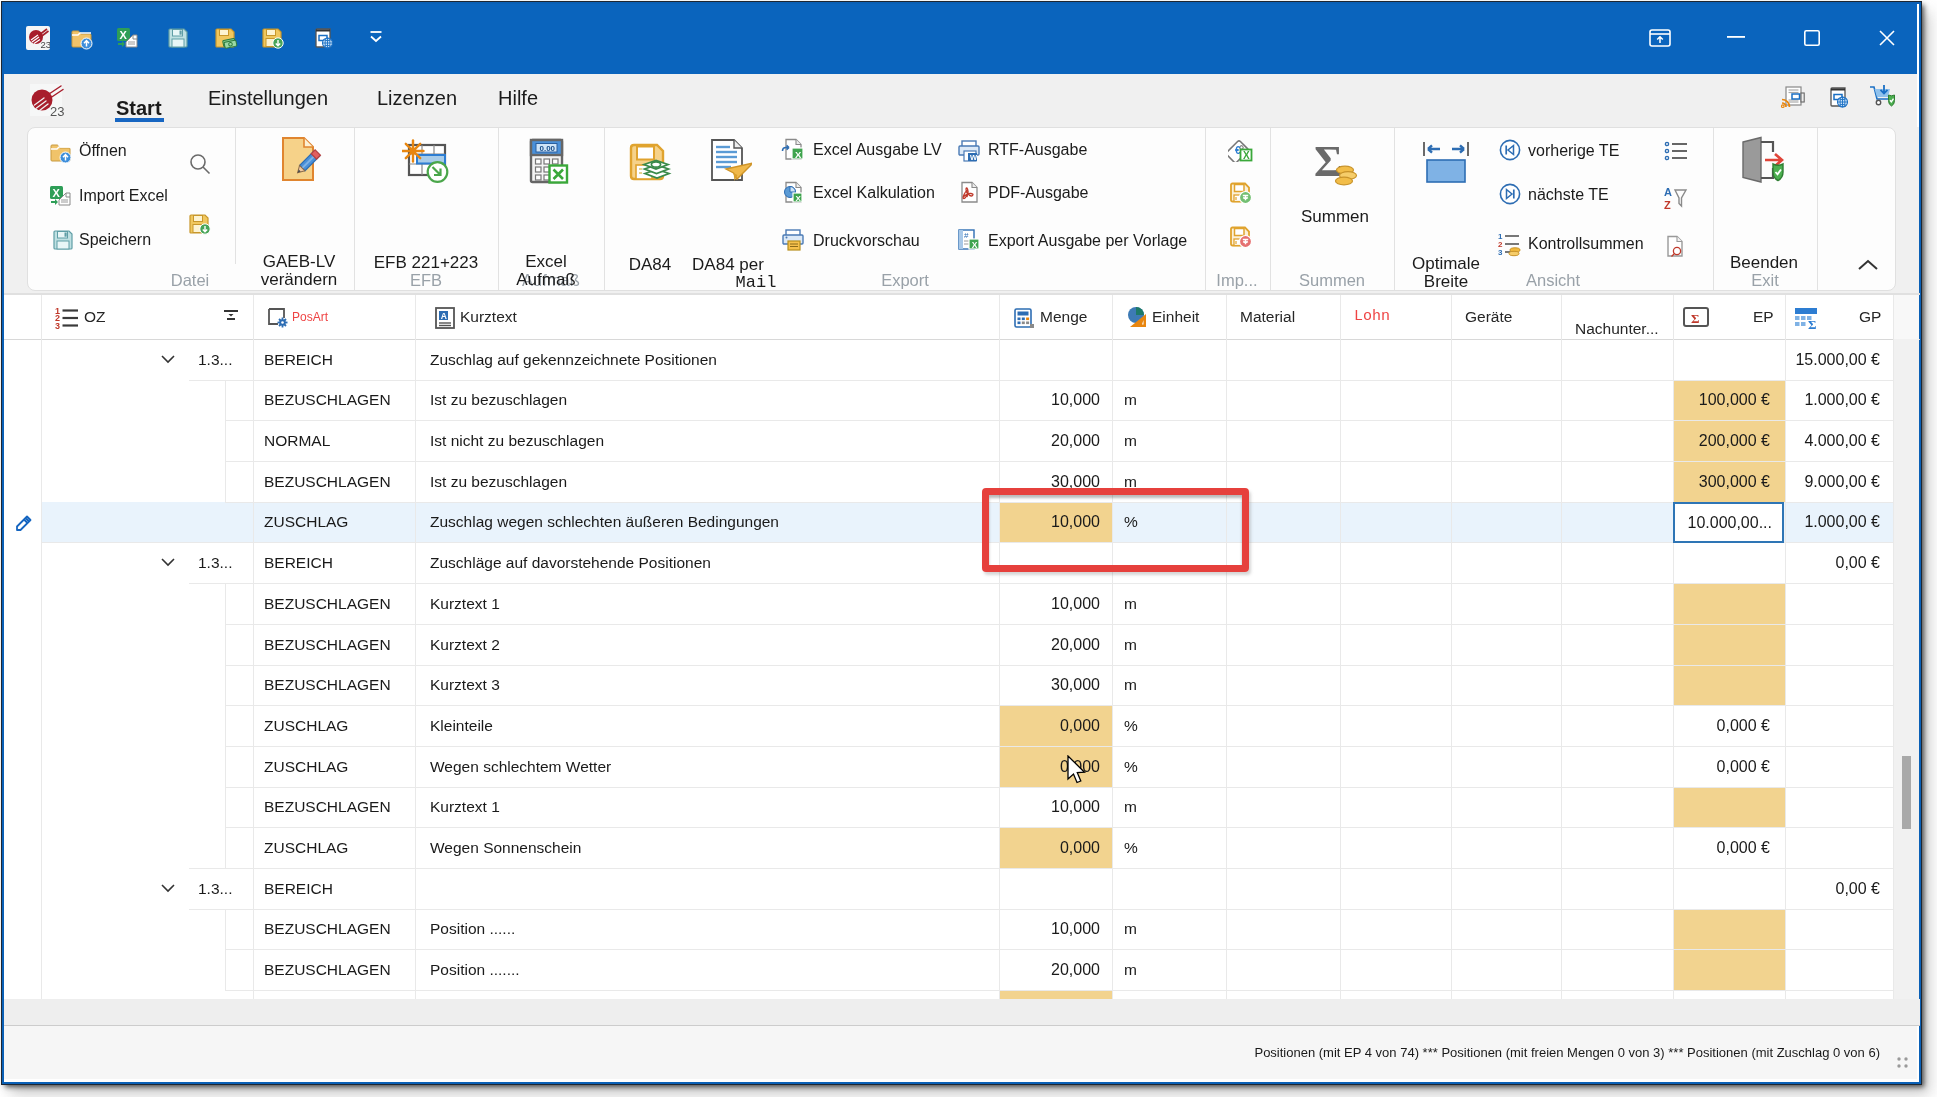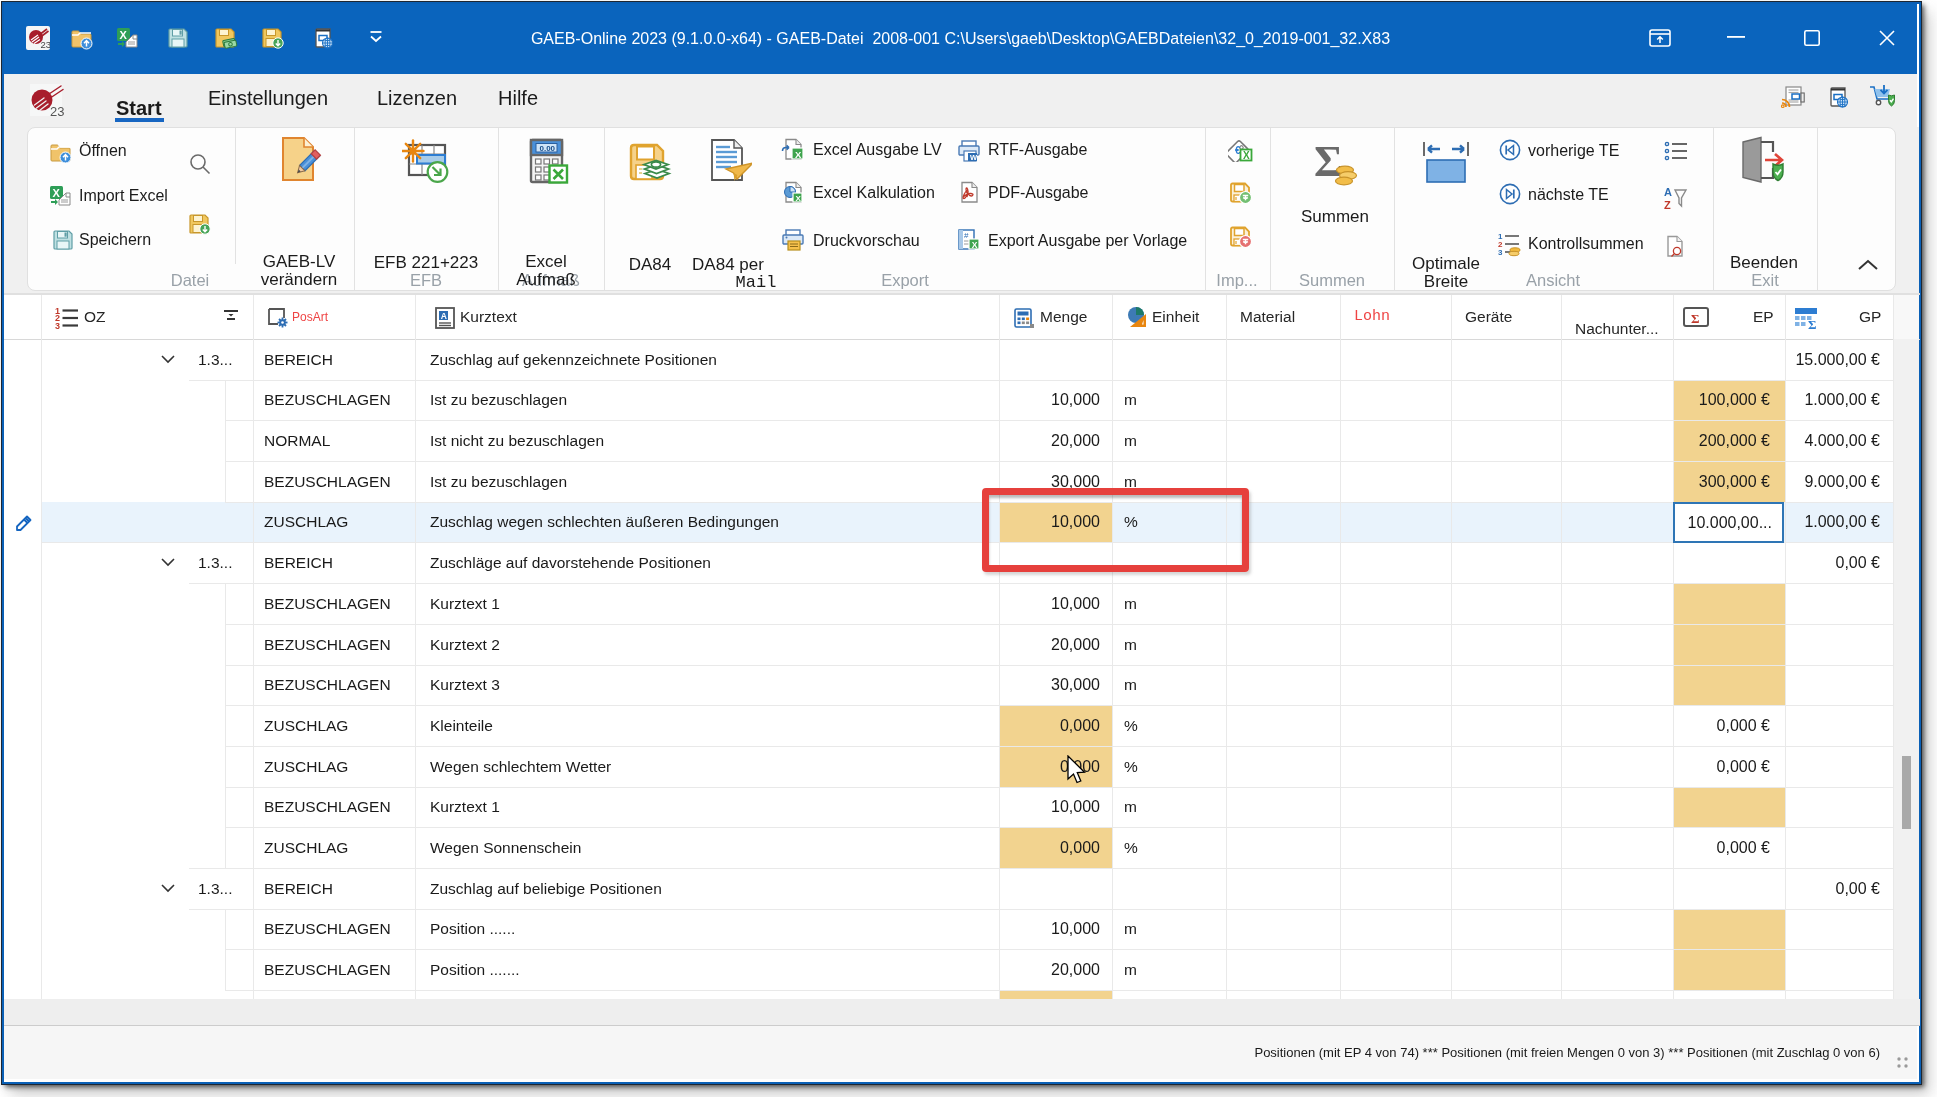--- a/index.html
+++ b/index.html
@@ -105,21 +105,20 @@
     </svg>
 <svg class="abs" style="left:1727px;top:36px" width="18" height="3" viewBox="0 0 18 3">
       <rect x="0" y="0" width="18" height="1.8" fill="#fff"></rect>
     </svg>
 <svg class="abs" style="left:1804px;top:30px" width="16" height="16" viewBox="0 0 16 16">
       <rect x="0.8" y="0.8" width="14.4" height="14.4" rx="1.5" fill="none" stroke="#fff" stroke-width="1.6"></rect>
     </svg>
 <svg class="abs" style="left:1879px;top:30px" width="16" height="16" viewBox="0 0 16 16">
       <path d="M1 1 L15 15 M15 1 L1 15" stroke="#fff" stroke-width="1.6"></path>
     </svg>
-<div id="title-text">GAEB-Online 2023 (9.1.0.0-x64) - GAEB-Datei  2008-001 C:\Users\gaeb\Desktop\GAEBDateien\32_0_2019-001_32.X83</div>
 <div id="tabrow"></div>
 <svg class="abs" style="left:30px;top:84px" width="38" height="34" viewBox="0 0 38 34">
       <rect x="0" y="-1" width="32" height="33" fill="#f6f7f7"></rect>
       <circle cx="12" cy="16" r="10.5" fill="#a81e2c"></circle>
 <g stroke="#a81e2c" stroke-width="1.5" stroke-linecap="round">
         <line x1="19" y1="10" x2="31" y2="2"></line>
         <line x1="21" y1="13.5" x2="33" y2="5.5"></line>
       </g>
 <g stroke="#f2f2f2" stroke-width="1.3" stroke-linecap="round">
         <line x1="4.5" y1="21" x2="14" y2="14"></line>
@@ -676,21 +675,20 @@
 <div class="cell" style="left:430px;top:827px;line-height:41px;">Wegen Sonnenschein</div>
 <div class="cell rnum" style="left:1000px;width:100px;top:827px;line-height:41px;">0,000</div>
 <div class="cell" style="left:1124px;top:827px;line-height:41px;">%</div>
 <div class="cell rnum" style="left:1660px;width:110px;top:827px;line-height:41px;">0,000 €</div>
 <div class="hline" style="left:189px;top:909px;width:1704px;"></div>
 <svg class="abs" style="left:160px;top:883px" width="16" height="10" viewBox="0 0 16 10">
       <path d="M2 2 L8 8 L14 2" stroke="#333" stroke-width="1.6" fill="none"></path>
     </svg>
 <div class="cell" style="left:198px;top:868px;line-height:41px;">1.3...</div>
 <div class="cell" style="left:264px;top:868px;line-height:41px;">BEREICH</div>
-<div class="cell" style="left:430px;top:868px;line-height:41px;">Zuschlag auf beliebige Positionen</div>
 <div class="cell rnum" style="left:1770px;width:110px;top:868px;line-height:41px;">0,00 €</div>
 <div class="abs" style="left:1674px;top:909px;width:111px;height:40px;background:#f2d38f;"></div>
 <div class="hline" style="left:225px;top:949px;width:1668px;"></div>
 <div class="cell" style="left:264px;top:909px;line-height:40px;">BEZUSCHLAGEN</div>
 <div class="cell" style="left:430px;top:909px;line-height:40px;">Position ......</div>
 <div class="cell rnum" style="left:1000px;width:100px;top:909px;line-height:40px;">10,000</div>
 <div class="cell" style="left:1124px;top:909px;line-height:40px;">m</div>
 <div class="abs" style="left:1674px;top:949px;width:111px;height:41px;background:#f2d38f;"></div>
 <div class="hline" style="left:225px;top:990px;width:1668px;"></div>
 <div class="cell" style="left:264px;top:949px;line-height:41px;">BEZUSCHLAGEN</div>

